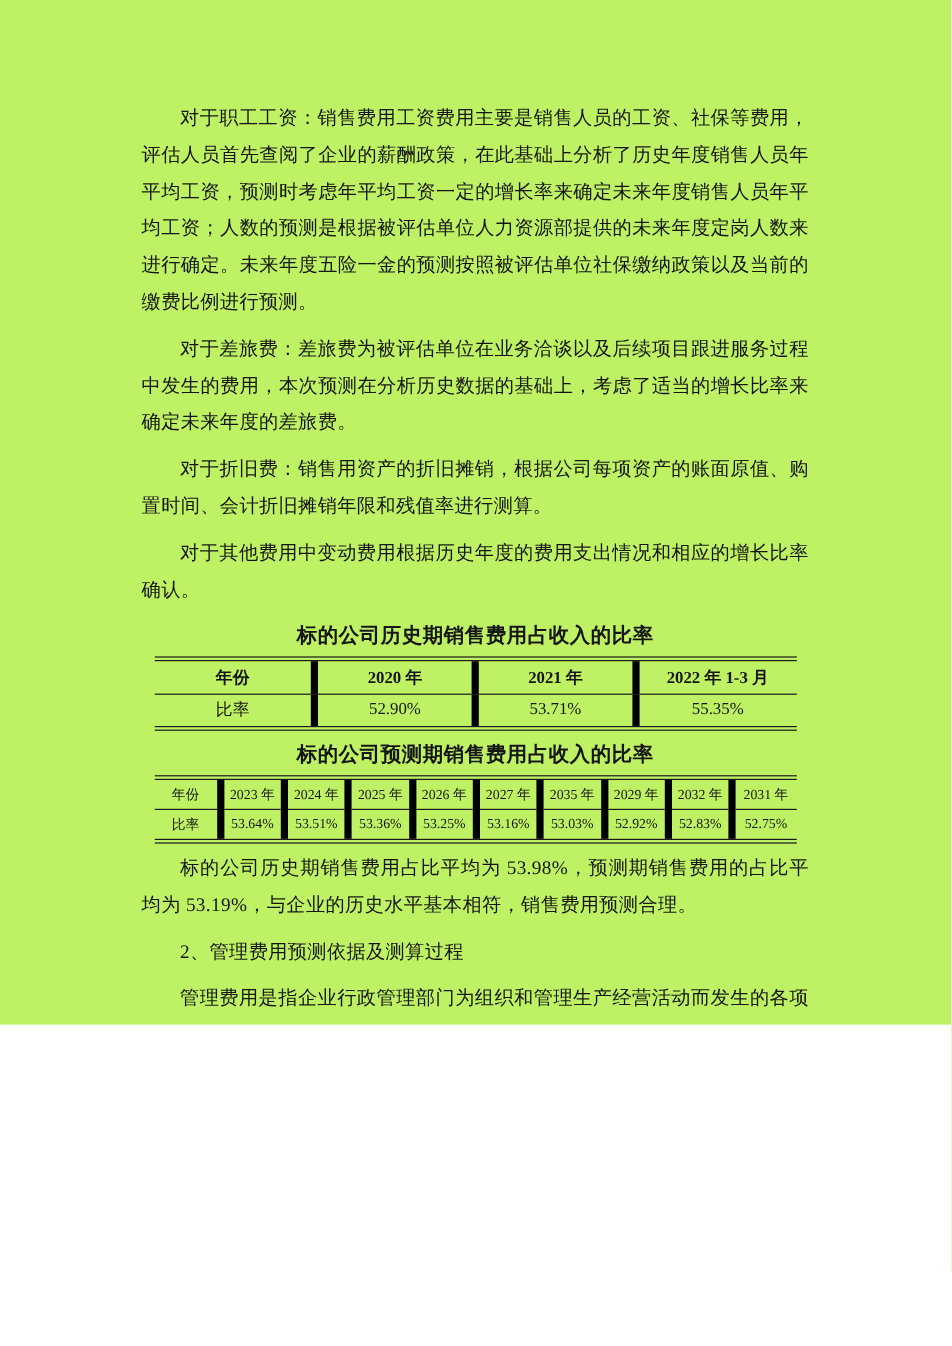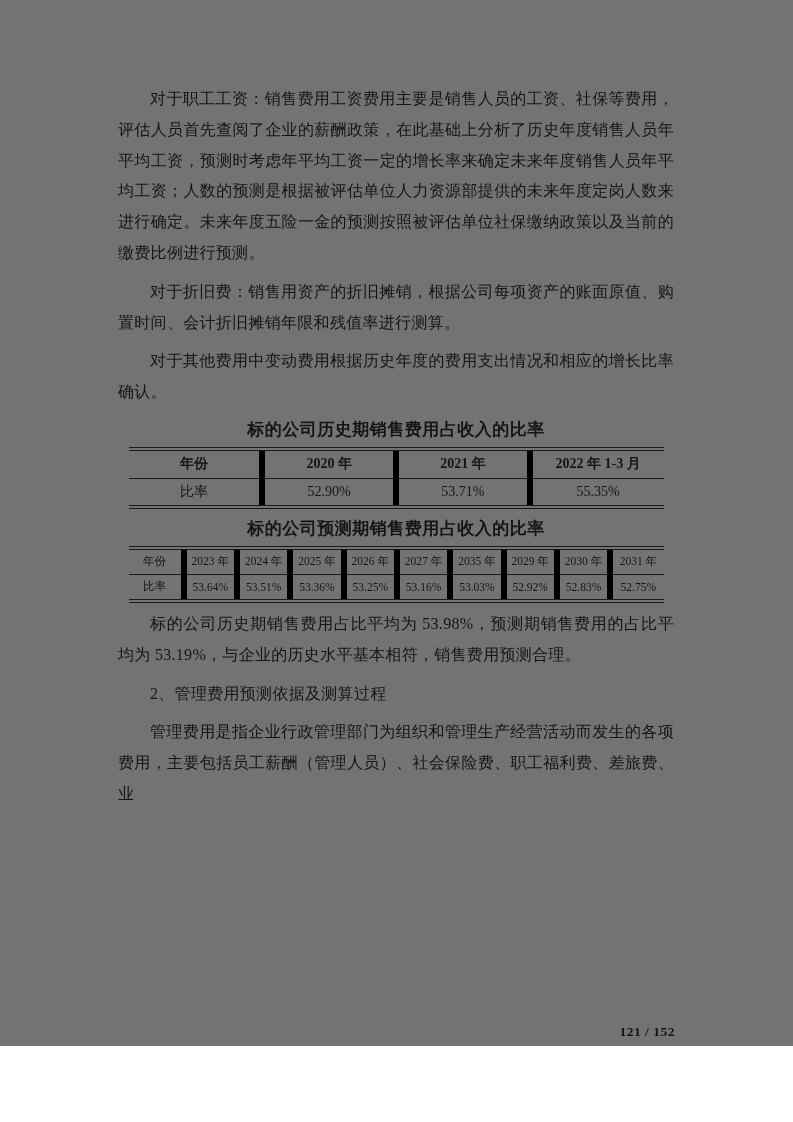--- a/index.html
+++ b/index.html
@@ -1,20 +1,20 @@
 <!DOCTYPE html>
 <html><head>
 <meta charset="utf-8">
 <style>
   html, body { margin: 0; padding: 0; background: #ffffff; }
   .page {
     position: relative;
     width: 793px;
-    height: 1046px;
-    background: #737373;
+    height: 854px;
+    background: #bef264;
     overflow: hidden;
     font-family: "Liberation Serif", "DejaVu Serif", serif;
     color: #151515;
   }
   .content {
     position: absolute;
     left: 118px;
     top: 84px;
     width: 556px;
   }
@@ -71,20 +71,21 @@
     margin-left: 28px;
   }
 </style>
 </head>
 <body>
 
 <div class="page">
   <div class="content">
 
     <p>对于职工工资：销售费用工资费用主要是销售人员的工资、社保等费用，评估人员首先查阅了企业的薪酬政策，在此基础上分析了历史年度销售人员年平均工资，预测时考虑年平均工资一定的增长率来确定未来年度销售人员年平均工资；人数的预测是根据被评估单位人力资源部提供的未来年度定岗人数来进行确定。未来年度五险一金的预测按照被评估单位社保缴纳政策以及当前的缴费比例进行预测。</p>
+    <p>对于差旅费：差旅费为被评估单位在业务洽谈以及后续项目跟进服务过程中发生的费用，本次预测在分析历史数据的基础上，考虑了适当的增长比率来确定未来年度的差旅费。</p>
     <p>对于折旧费：销售用资产的折旧摊销，根据公司每项资产的账面原值、购置时间、会计折旧摊销年限和残值率进行测算。</p>
     <p>对于其他费用中变动费用根据历史年度的费用支出情况和相应的增长比率确认。</p>
 
     <div class="tbl-title">标的公司历史期销售费用占收入的比率</div>
     <div class="tblwrap t1">
       <table>
         <tbody>
           <tr class="head">
             <th>年份</th>
             <th>2020 年</th>
@@ -107,21 +108,21 @@
         <tbody>
           <tr class="head">
             <th>年份</th>
             <th>2023 年</th>
             <th>2024 年</th>
             <th>2025 年</th>
             <th>2026 年</th>
             <th>2027 年</th>
             <th>2035 年</th>
             <th>2029 年</th>
-            <th>2030 年</th>
+            <th>2032 年</th>
             <th>2031 年</th>
           </tr>
           <tr>
             <td>比率</td>
             <td>53.64%</td>
             <td>53.51%</td>
             <td>53.36%</td>
             <td>53.25%</td>
             <td>53.16%</td>
             <td>53.03%</td>

